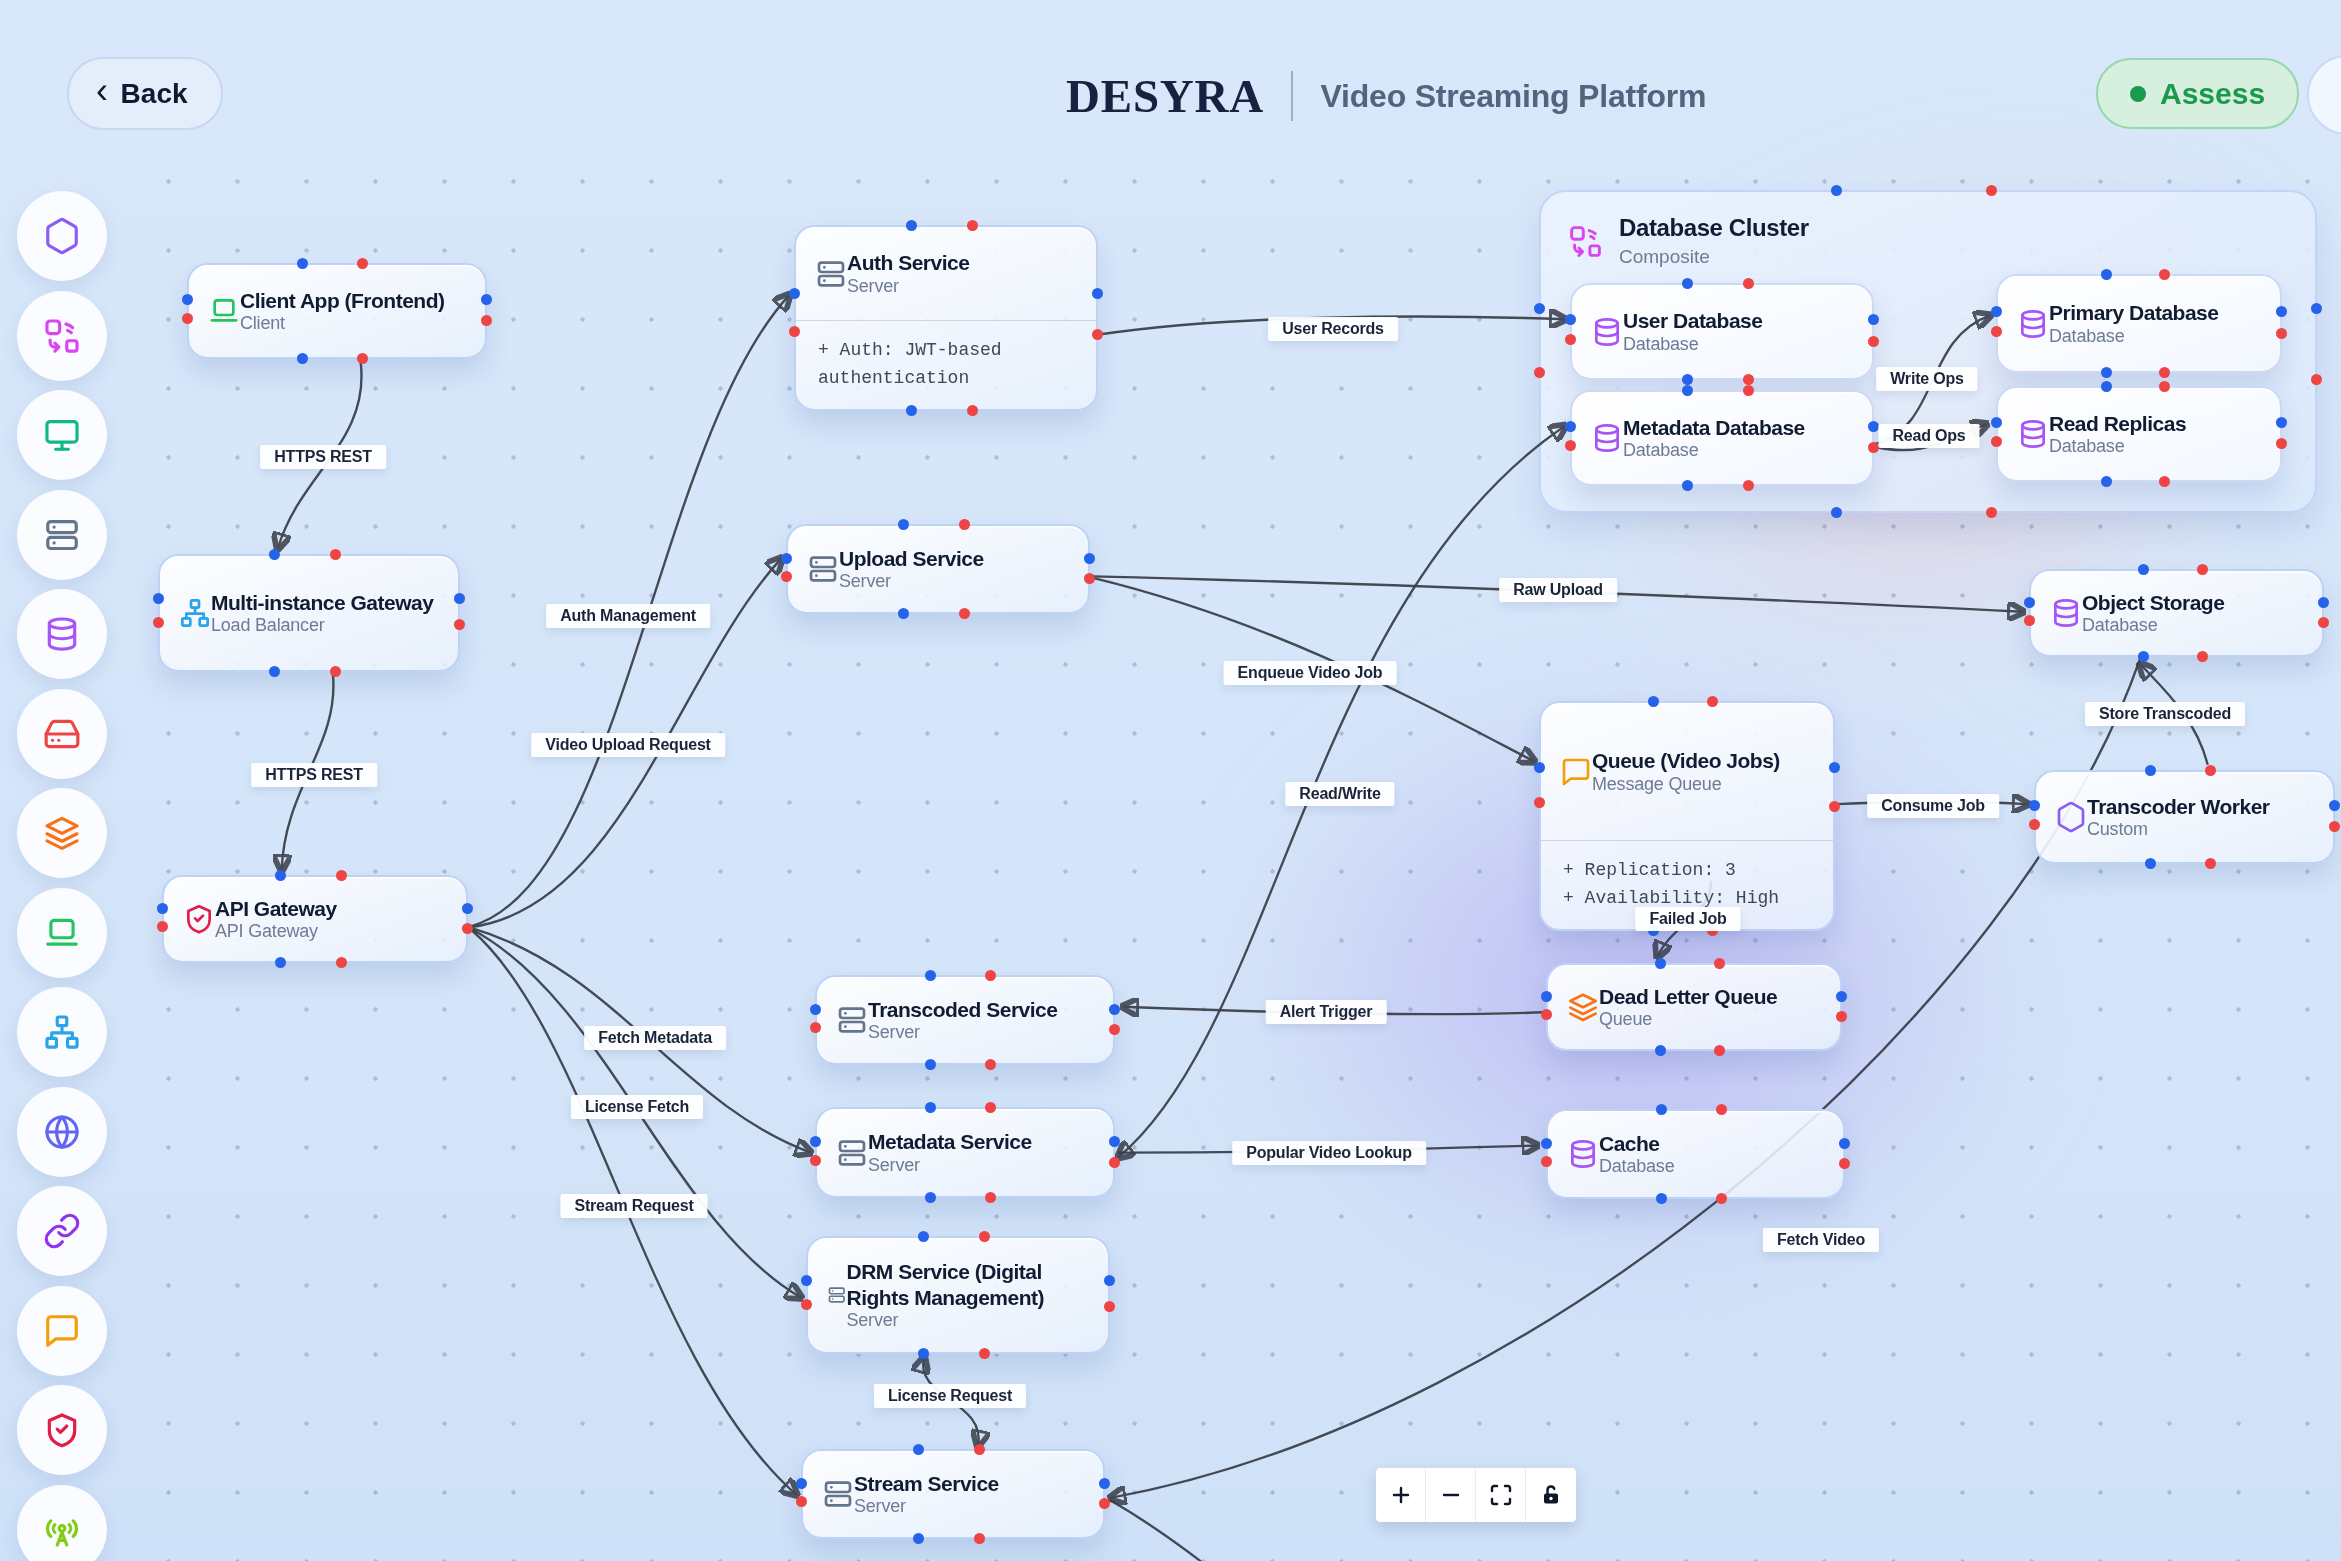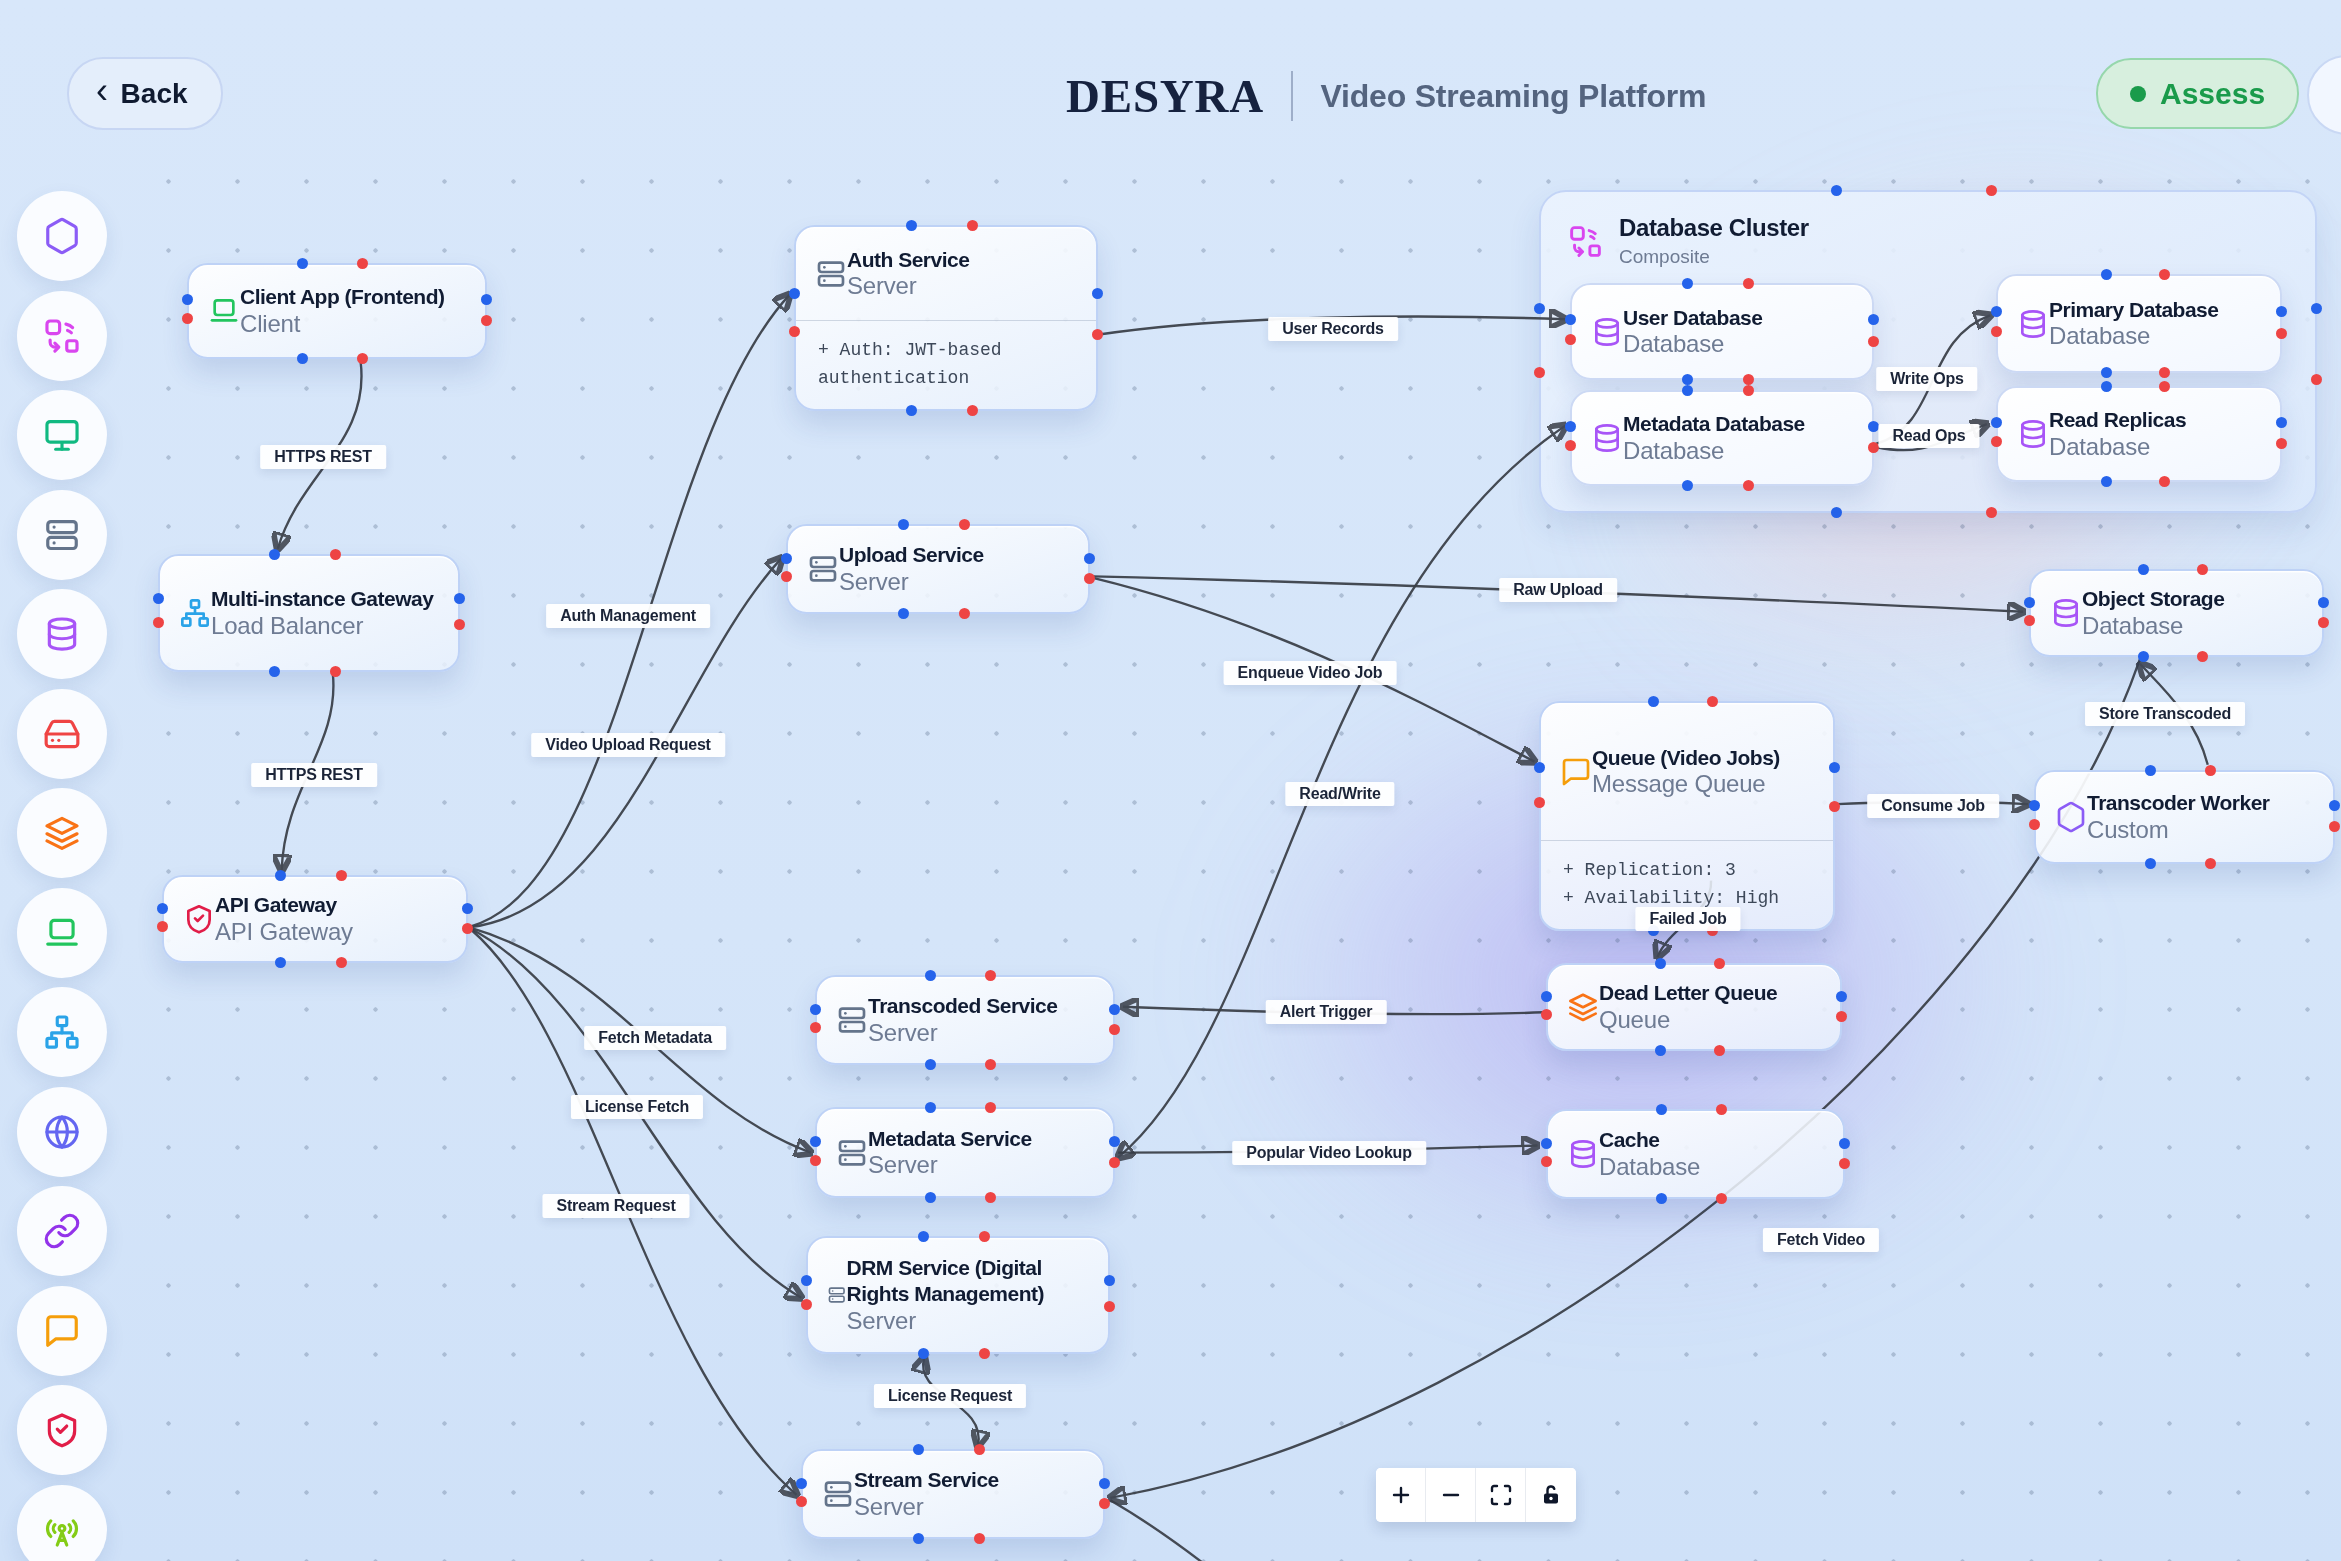--- a/index.html
+++ b/index.html
@@ -56,21 +56,21 @@
   .node{
     z-index:3;display:flex;flex-direction:column;border-radius:20.5px;
     background:linear-gradient(160deg,rgba(255,255,255,0.95) 0%,rgba(234,242,253,0.82) 100%);
     border:2px solid #bed2f6;
     box-shadow:0 14px 27px rgba(37,70,150,0.14), inset 0 1.6px 0 rgba(255,255,255,0.9);
   }
   .node.child{background:linear-gradient(160deg,#ffffff 0%,#f2f7ff 100%);border-color:#ccd9f4;}
   .node .head{display:flex;align-items:center;gap:0;padding:14px 19px;flex:1;}
   .node .tt{min-width:0;}
   .node .t{font-size:21px;font-weight:700;letter-spacing:-0.5px;color:#111c33;line-height:1.22;}
-  .node .s{font-size:24px;color:#6e7b93;margin-top:0;letter-spacing:-0.2px;}
+  .node .s{font-size:18px;color:#6e7b93;margin-top:0;letter-spacing:-0.2px;}
   .node .anno{
     border-top:1.6px solid rgba(148,163,184,0.40);padding:16px 22px;flex:0 0 auto;
     font-family:Liberation Mono, monospace;font-size:18px;line-height:1.55;color:#3d4859;
     white-space:pre-wrap;
   }
   .composite{
     z-index:1;border-radius:27px;
     background:linear-gradient(155deg,rgba(235,243,254,0.92) 0%,rgba(219,233,252,0.80) 100%);
     border:2px solid #c3d4f6;box-shadow:0 16px 32px rgba(37,70,150,0.12);
   }
@@ -541,21 +541,21 @@
         <div class="handle red" style="top: 47px; right: -7px;"></div>
       </div>
     </div>
   <div id="labels-layer">
       <div class="edge-label" style="left: 323px; top: 457px;">HTTPS REST</div>
       <div class="edge-label" style="left: 314px; top: 775px;">HTTPS REST</div>
       <div class="edge-label" style="left: 628px; top: 616px;">Auth Management</div>
       <div class="edge-label" style="left: 628px; top: 745px;">Video Upload Request</div>
       <div class="edge-label" style="left: 655px; top: 1038px;">Fetch Metadata</div>
       <div class="edge-label" style="left: 637px; top: 1107px;">License Fetch</div>
-      <div class="edge-label" style="left: 616px; top: 1206px;">Stream Request</div>
+      <div class="edge-label" style="left: 634px; top: 1206px;">Stream Request</div>
       <div class="edge-label" style="left: 1333px; top: 329px;">User Records</div>
       <div class="edge-label" style="left: 1558px; top: 590px;">Raw Upload</div>
       <div class="edge-label" style="left: 1310px; top: 673px;">Enqueue Video Job</div>
       <div class="edge-label" style="left: 1340px; top: 794px;">Read/Write</div>
       <div class="edge-label" style="left: 1927px; top: 379px;">Write Ops</div>
       <div class="edge-label" style="left: 1929px; top: 436px;">Read Ops</div>
       <div class="edge-label" style="left: 1933px; top: 806px;">Consume Job</div>
       <div class="edge-label" style="left: 1688px; top: 919px;">Failed Job</div>
       <div class="edge-label" style="left: 1326px; top: 1012px;">Alert Trigger</div>
       <div class="edge-label" style="left: 1329px; top: 1153px;">Popular Video Lookup</div>

